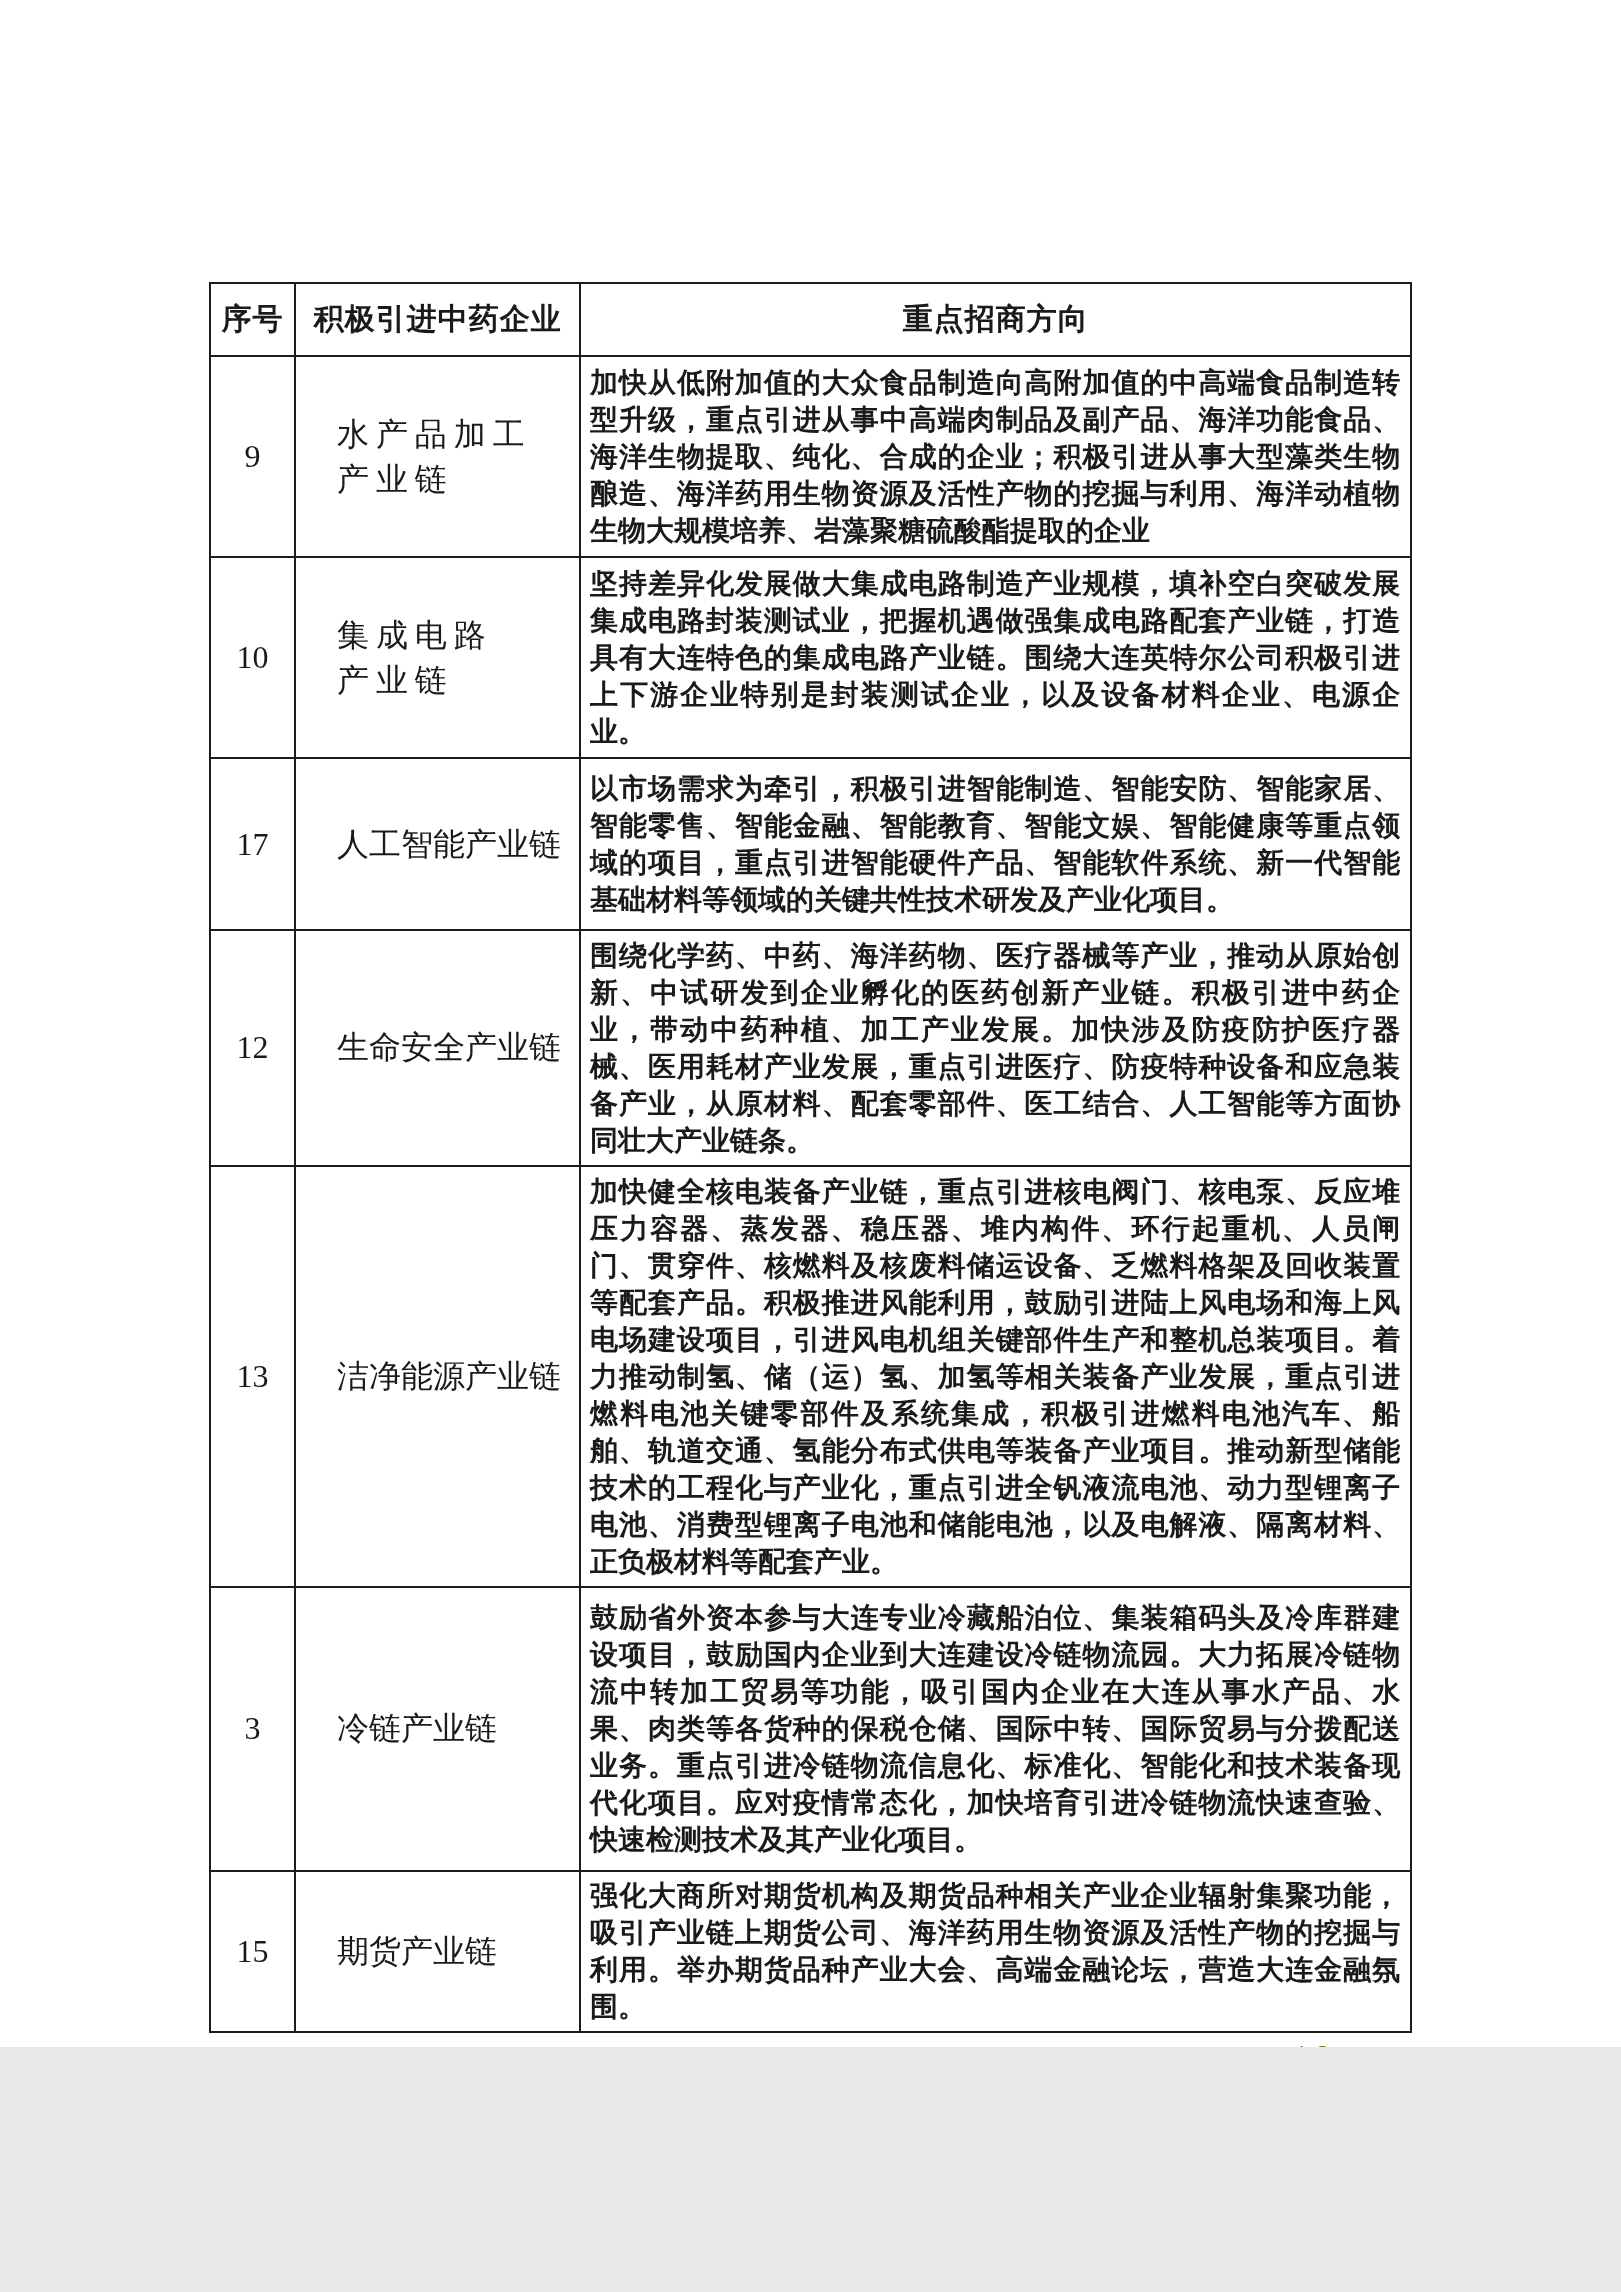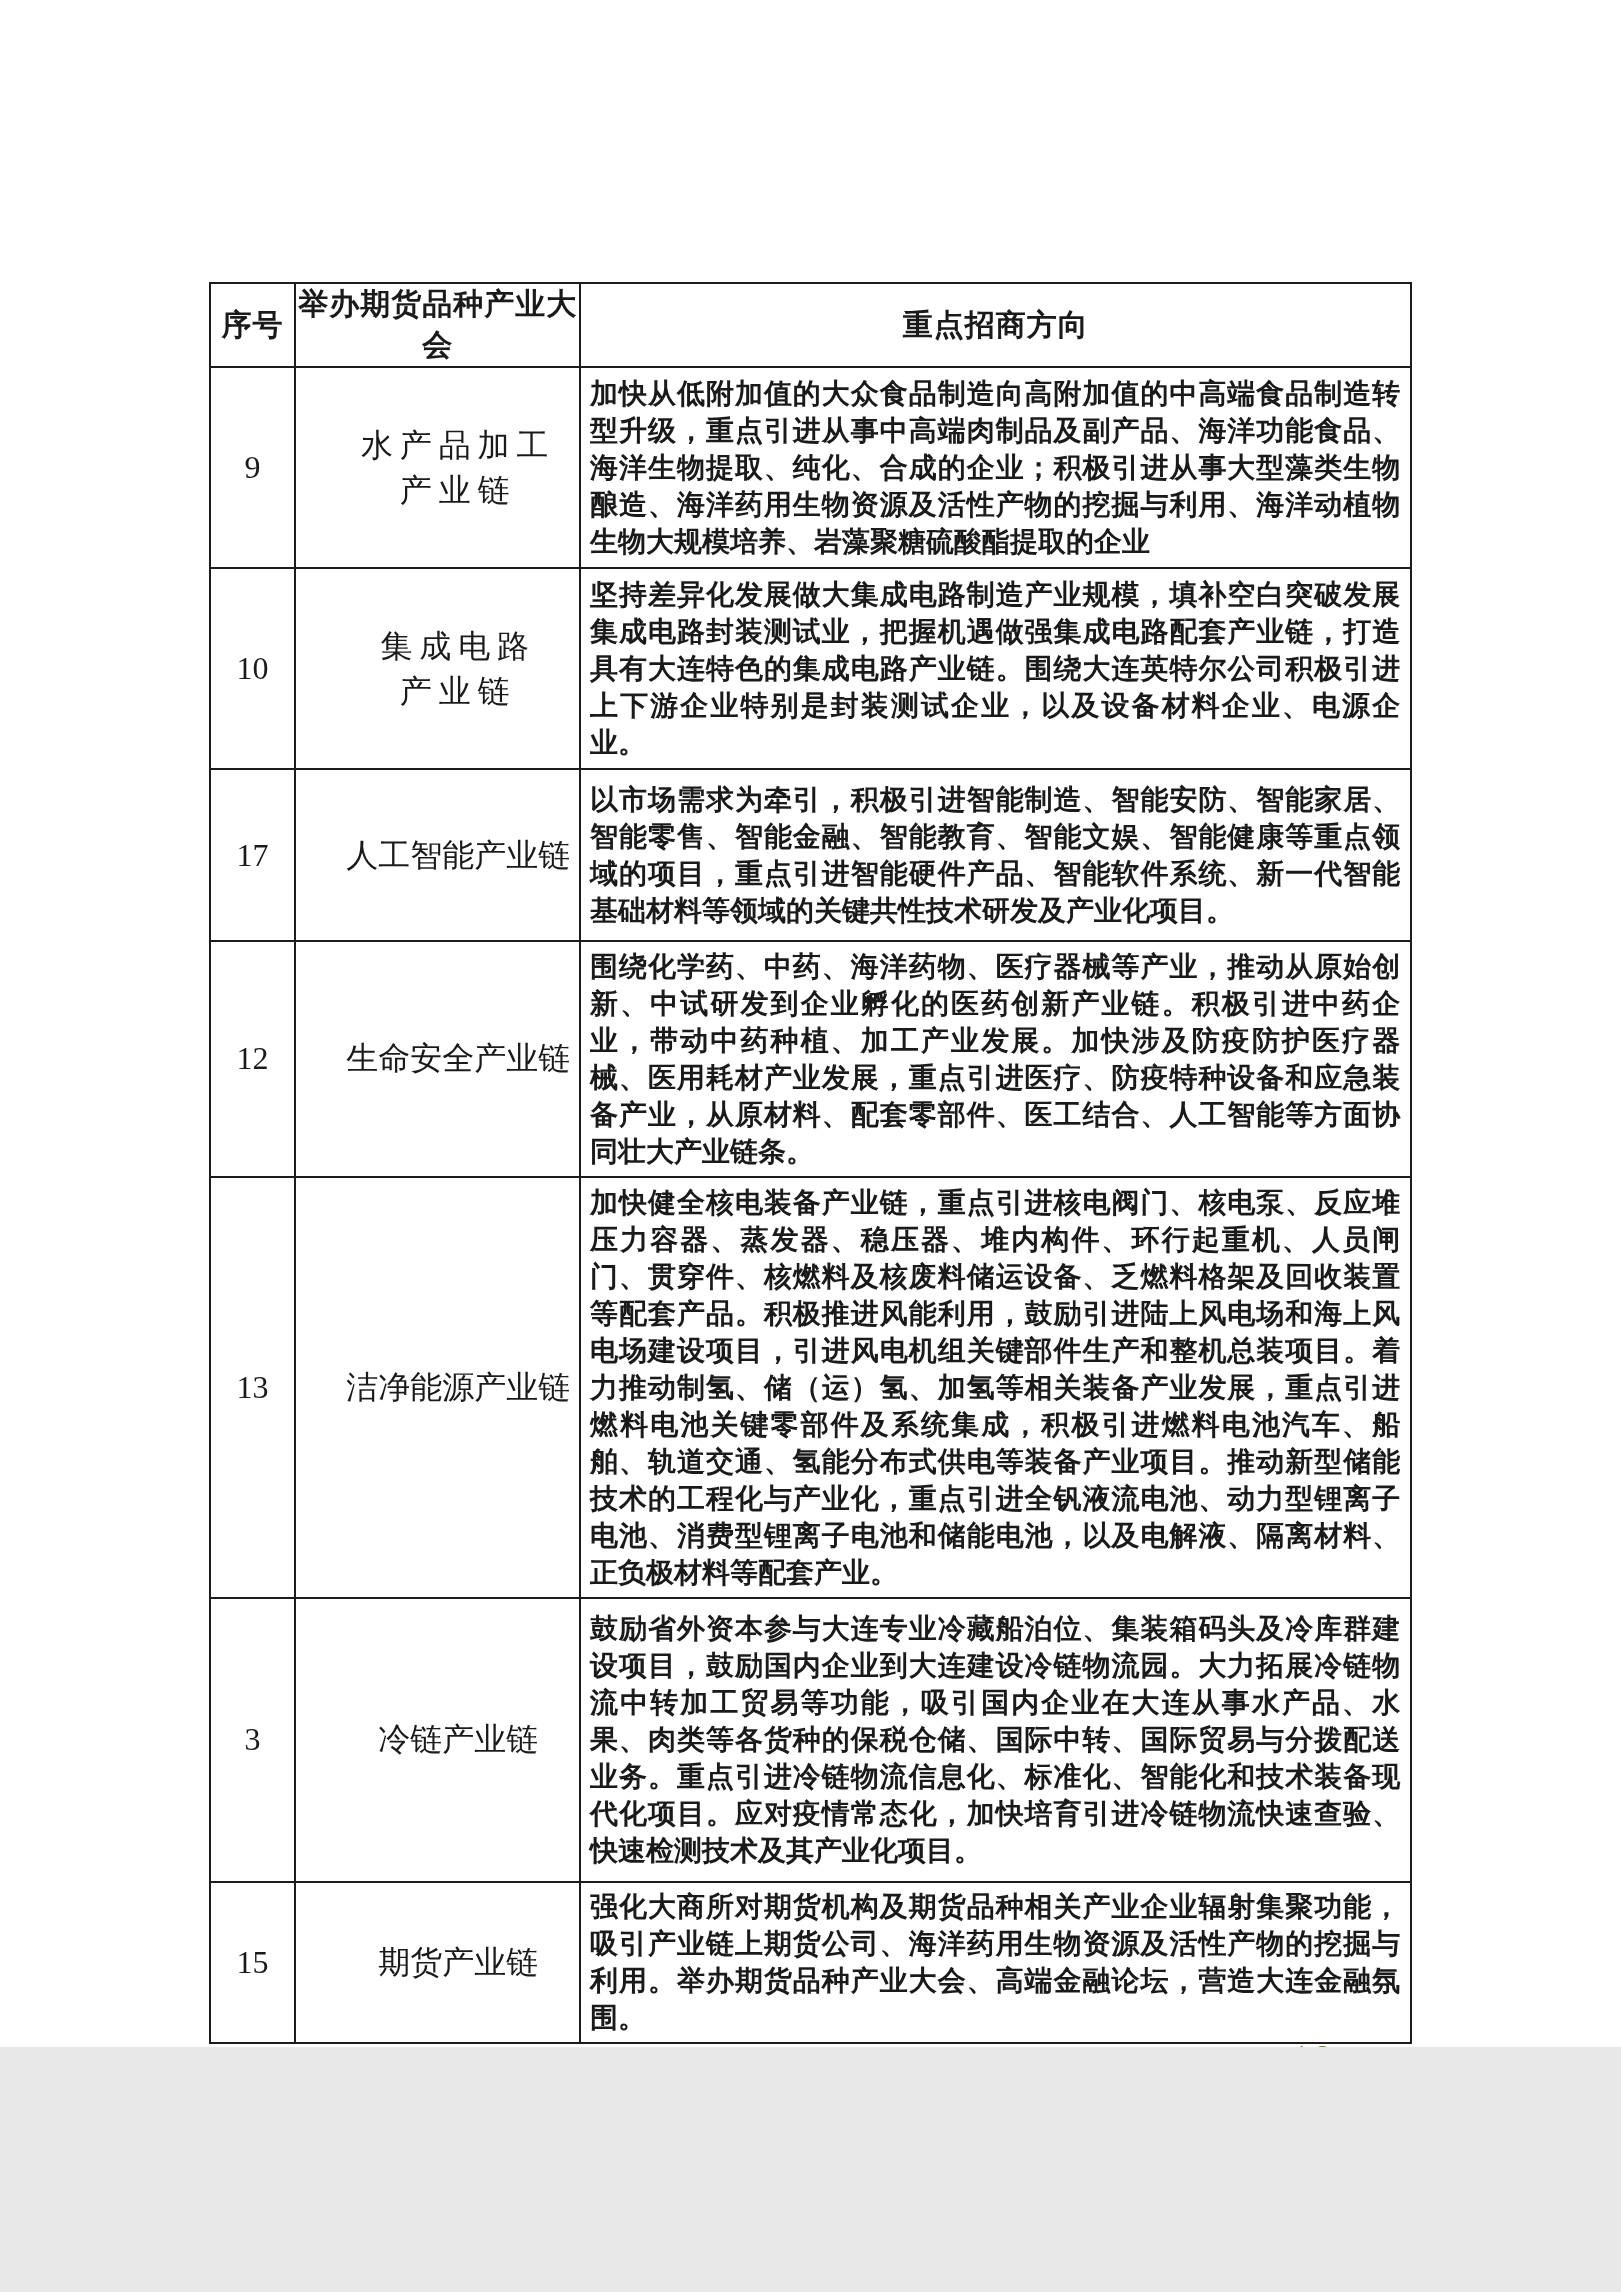--- a/index.html
+++ b/index.html
@@ -52,21 +52,20 @@
     letter-spacing: 1px;
   }
   td.cell-no {
     font-family: "Liberation Serif", serif;
     font-size: 32px;
     text-align: center;
   }
   td.cell-chain {
     font-family: "Liberation Serif", serif;
     font-size: 32px;
-    text-align: center;
     white-space: pre-line;
     line-height: 45px;
     padding-left: 41px;
   }
   tr.r9 td.cell-chain, tr.r10 td.cell-chain {
     letter-spacing: 6.9px;
   }
   td.cell-dir {
     font-family: "Liberation Sans", sans-serif;
     font-weight: bold;
@@ -94,21 +93,21 @@
 
   <table class="doc-table">
     <colgroup>
       <col class="c-no">
       <col class="c-chain">
       <col class="c-dir">
     </colgroup>
     <thead>
       <tr class="hr">
         <th>序号</th>
-        <th>举办期货品种产业大会</th>
+        <th>积极引进中药企业</th>
         <th>重点招商方向</th>
       </tr>
     </thead>
     <tbody>
       <tr class="r9">
         <td class="cell-no">9</td>
         <td class="cell-chain">水产品加工
 产业链</td>
         <td class="cell-dir">加快从低附加值的大众食品制造向高附加值的中高端食品制造转型升级，重点引进从事中高端肉制品及副产品、海洋功能食品、海洋生物提取、纯化、合成的企业；积极引进从事大型藻类生物酿造、海洋药用生物资源及活性产物的挖掘与利用、海洋动植物生物大规模培养、岩藻聚糖硫酸酯提取的企业</td>
       </tr>

